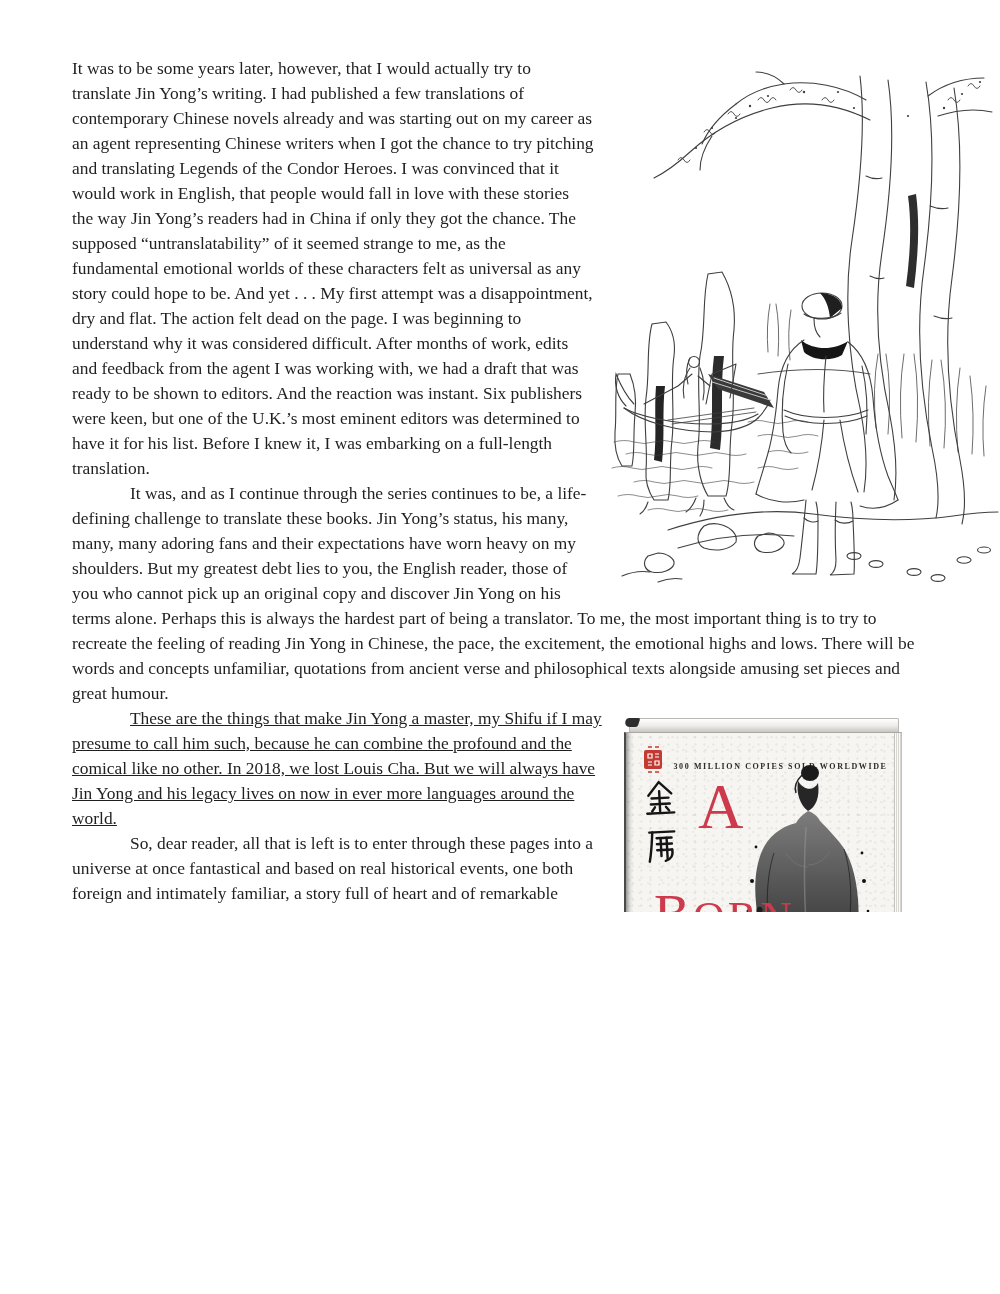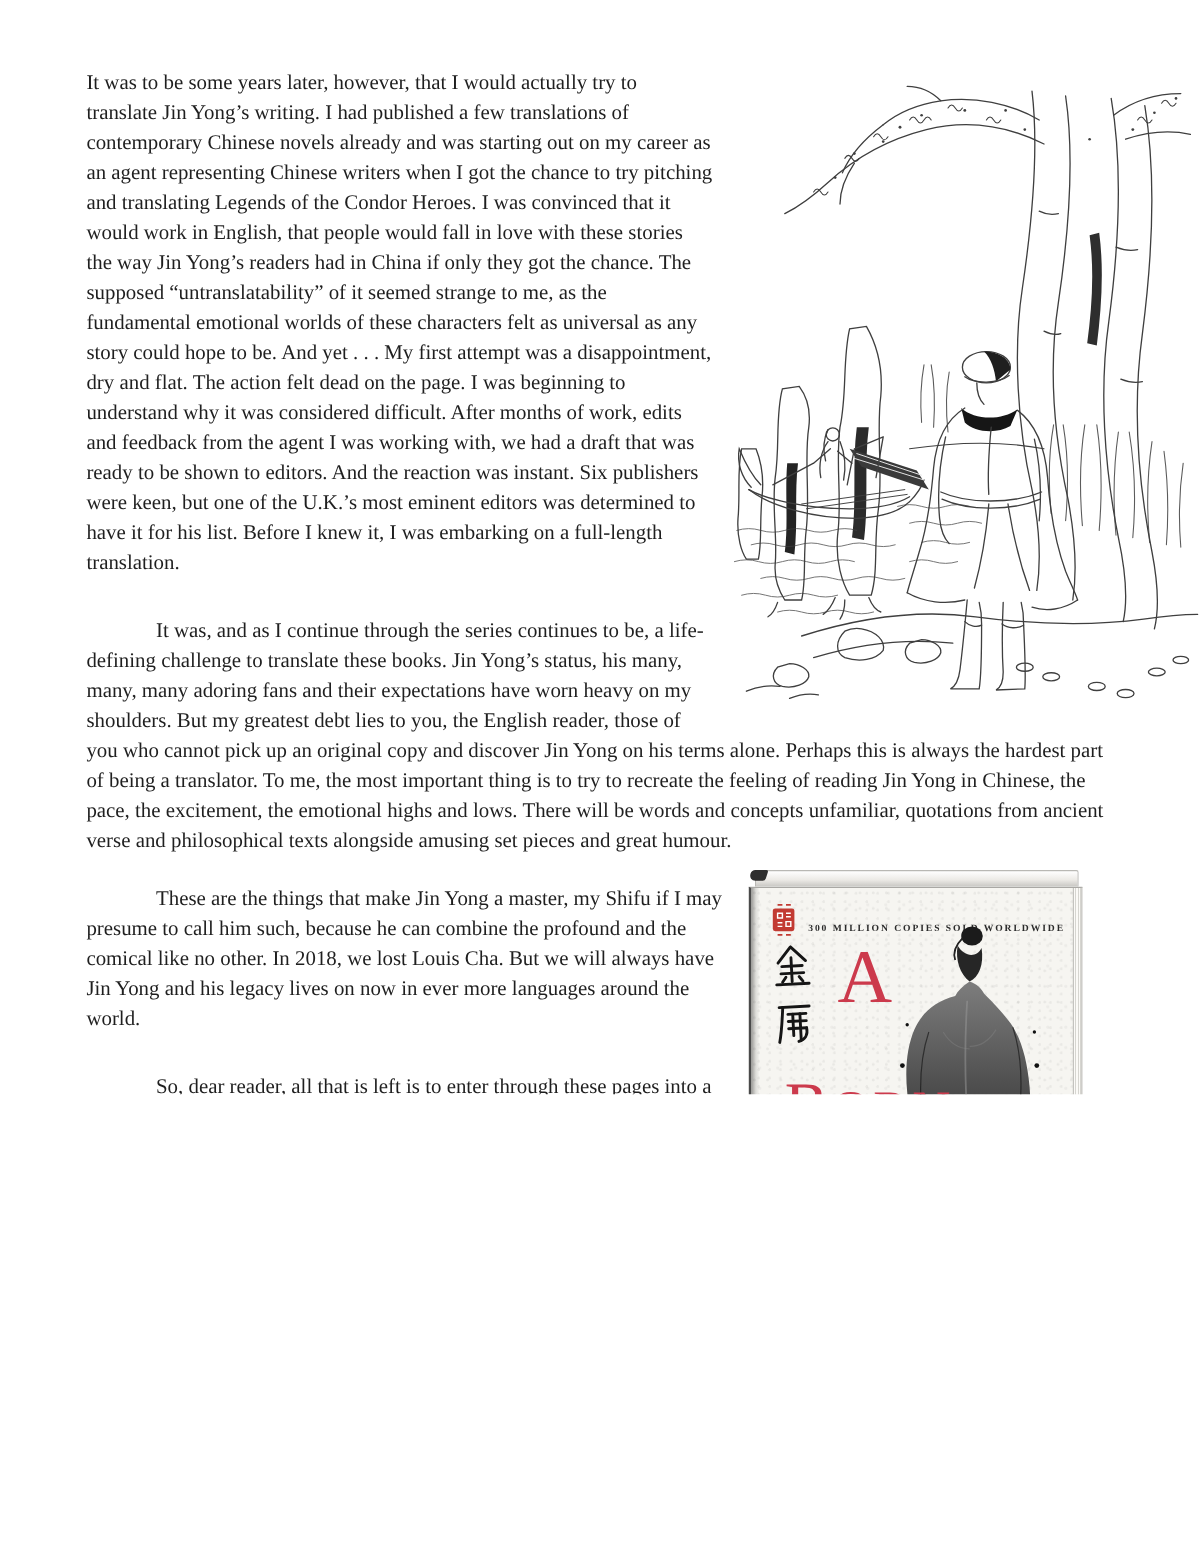--- a/index.html
+++ b/index.html
@@ -3,22 +3,22 @@
 <meta charset="utf-8">
 <style>
   html,body{margin:0;padding:0;background:#fff;}
   .page{
     position:relative; width:1000px; height:912px; background:#ffffff;
     box-sizing:border-box; padding:56px 70px 16px 72px; overflow:hidden;
     font-family:"Liberation Serif","DejaVu Serif",serif;
     font-size:17.4px; line-height:25px; color:#1f1f1f;
   }
   p{margin:0; text-align:left;}
-  .indent{text-indent:58px;margin-top:32px;}
-  .gap{margin-top:23px;}
+  .indent{text-indent:58px;}
+  .gap{text-decoration:underline;}
   .signature{margin-top:24px;}
   .signature div{line-height:25px;}
 
   
   .illus-float{float:right; width:392px; height:532px; margin:0 -70px 6px 14px;}
   .illus-float svg{display:block;}
 
   
   .book-float{float:right; clear:right; width:278px; margin:12px 28px 0 18px;}
   .book{position:relative; width:278px;}

